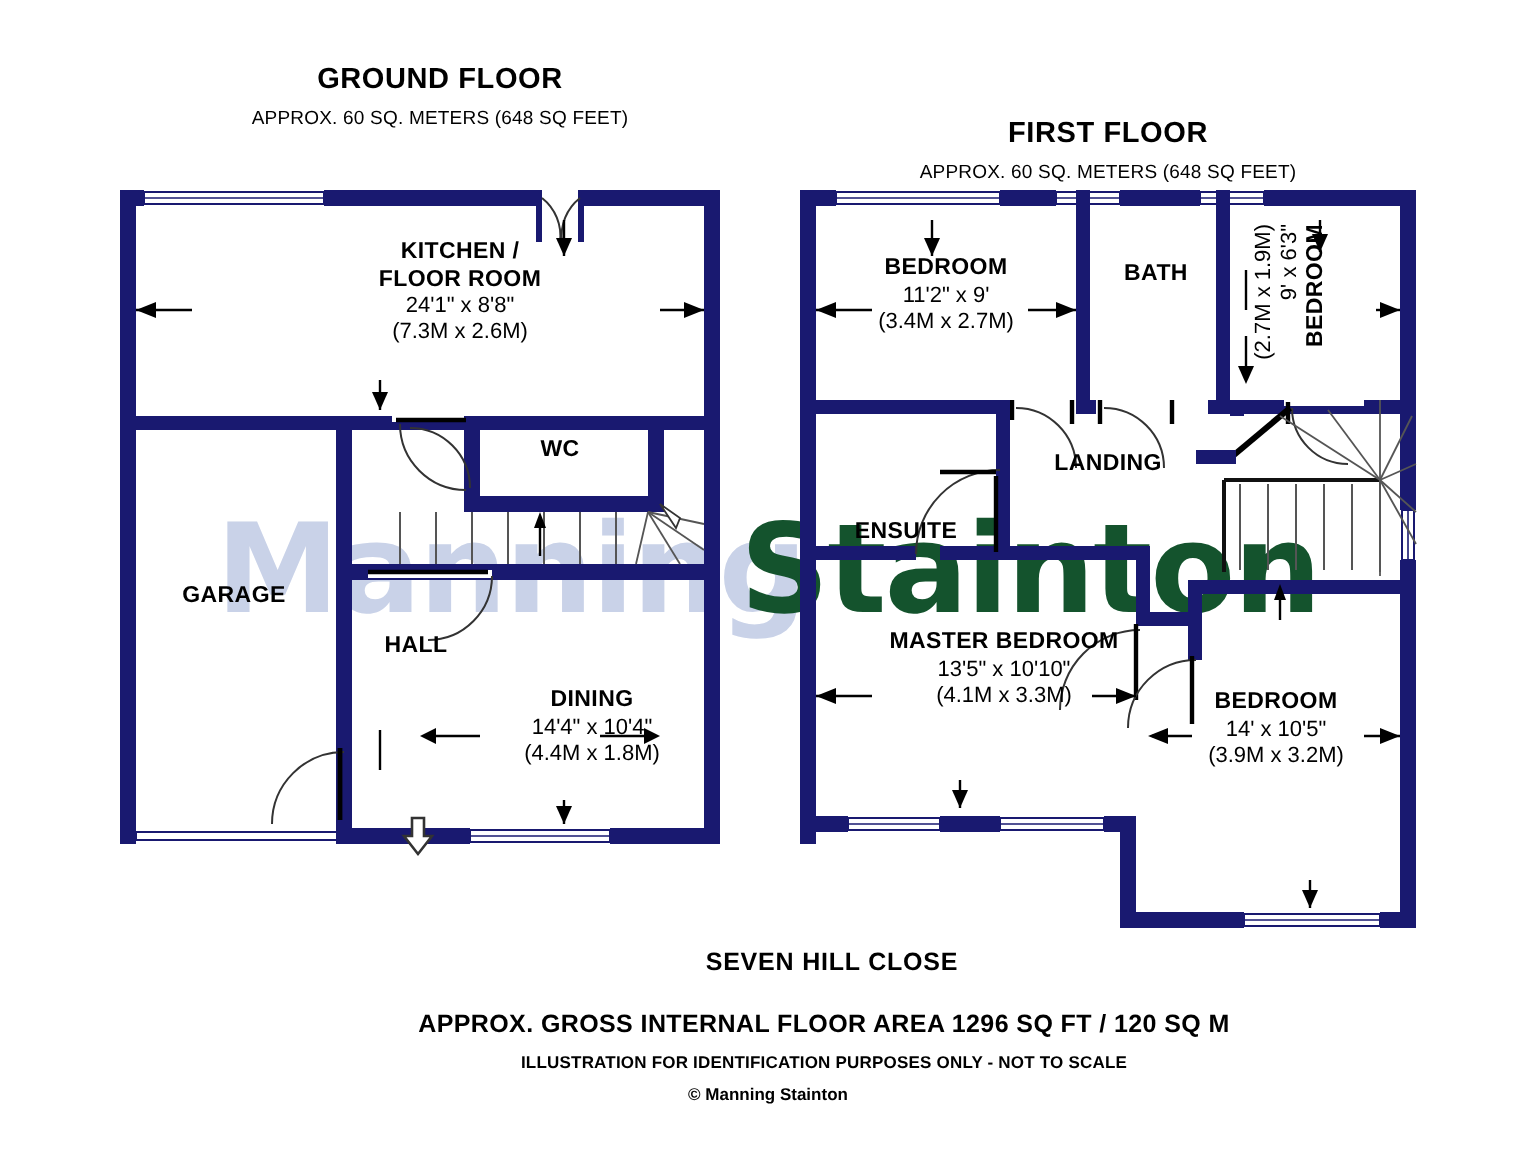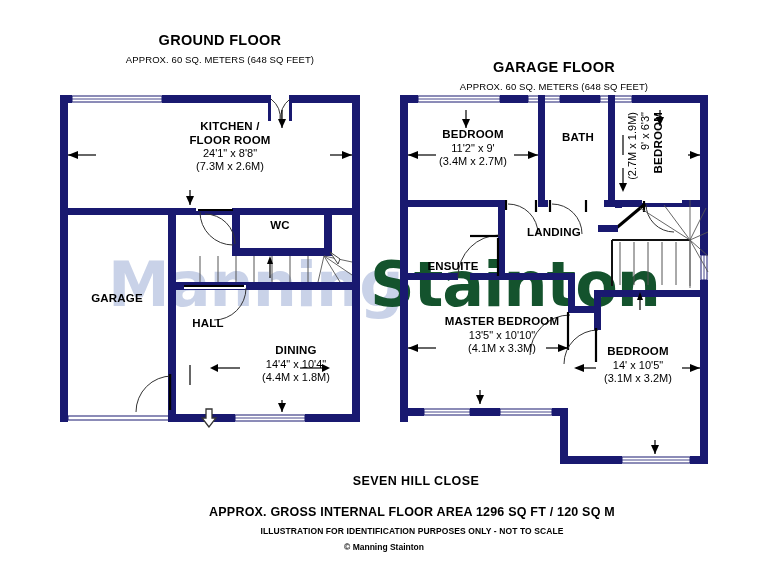--- a/index.html
+++ b/index.html
@@ -277,21 +277,21 @@
       <polygon points="480,404 476,395 484,395" fill="#000"></polygon>
       <polygon points="700,368 690,364 690,372" fill="#000"></polygon>
       <polygon points="574,368 584,364 584,372" fill="#000"></polygon>
       <polygon points="655,454 651,445 659,445" fill="#000"></polygon>
     </g>
   </svg>
 
   <div class="ttl" style="left:90px;top:32px;width:260px;">GROUND FLOOR</div>
   <div class="sub" style="left:90px;top:54px;width:260px;">APPROX. 60 SQ. METERS (648 SQ FEET)</div>
 
-  <div class="ttl" style="left:424px;top:59px;width:260px;">GARAGE FLOOR</div>
+  <div class="ttl" style="left:424px;top:59px;width:260px;">FIRST FLOOR</div>
   <div class="sub" style="left:424px;top:81px;width:260px;">APPROX. 60 SQ. METERS (648 SQ FEET)</div>
 
   <div class="rm" style="left:150px;top:120px;width:160px;">
     <div class="nm">KITCHEN /</div>
     <div class="nm">FLOOR ROOM</div>
     <div class="d1">24'1" x 8'8"</div>
     <div class="d2">(7.3M x 2.6M)</div>
   </div>
 
   <div class="rm" style="left:62px;top:292px;width:110px;">
@@ -340,21 +340,21 @@
 
   <div class="rm" style="left:408px;top:315px;width:188px;">
     <div class="nm">MASTER BEDROOM</div>
     <div class="d1">13'5" x 10'10"</div>
     <div class="d2">(4.1M x 3.3M)</div>
   </div>
 
   <div class="rm" style="left:576px;top:345px;width:124px;">
     <div class="nm">BEDROOM</div>
     <div class="d1">14' x 10'5"</div>
-    <div class="d2">(3.1M x 3.2M)</div>
+    <div class="d2">(3.9M x 3.2M)</div>
   </div>
 
   <div class="foot f1" style="top:474px;padding-left:32px;">SEVEN HILL CLOSE</div>
   <div class="foot f2" style="top:505px;">APPROX. GROSS INTERNAL FLOOR AREA 1296 SQ FT / 120 SQ M</div>
   <div class="foot f3" style="top:526px;padding-left:28px;">ILLUSTRATION FOR IDENTIFICATION PURPOSES ONLY - NOT TO SCALE</div>
   <div class="foot f4" style="top:542px;">© Manning Stainton</div>
 
 </div>
 
 </body></html>

